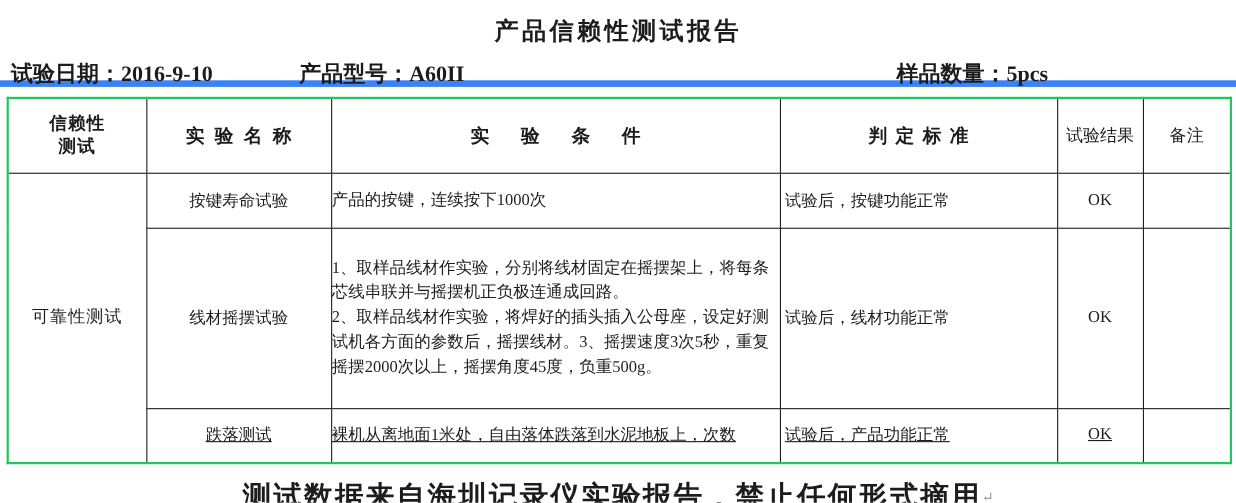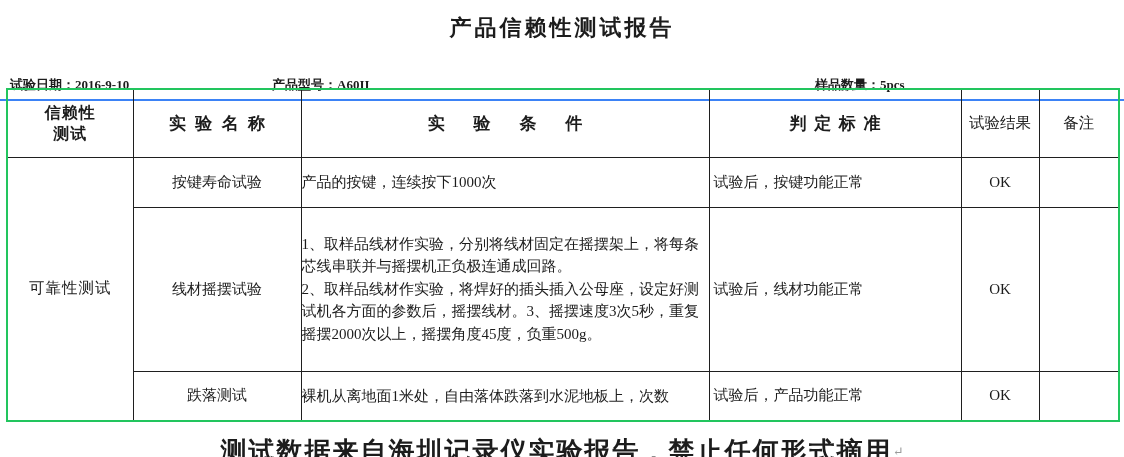--- a/index.html
+++ b/index.html
@@ -15,25 +15,25 @@
     position: absolute;
     top: 13px; left: 0;
     width: 100%;
     text-align: center;
     font-size: 22px;
     font-weight: bold;
     letter-spacing: 3px;
   }
   .info-bar {
     position: absolute;
-    top: 72px; left: 0;
+    top: 50px; left: 0;
     width: 100%;
     height: 29px;
-    border-bottom: 2px solid #3b82f6;
-    font-size: 13px;
+    border-bottom: 6px solid #3b82f6;
+    font-size: 20px;
     font-weight: bold;
   }
   .info-item { position: absolute; top: 4px; white-space: nowrap; }
   .info-item.i0 { left: 10px; }
   .info-item.i1 { left: 272px; }
   .info-item.i2 { left: 455px; }
   .info-item.i3 { left: 815px; }
   table.report {
     position: absolute;
     top: 88px; left: 6px;
@@ -43,21 +43,21 @@
     border: 2px solid #22c55e;
   }
   table.report th, table.report td {
     border: 1.5px solid #1f1f1f;
     vertical-align: middle;
     overflow: visible;
   }
   thead tr { height: 68px; }
   tr.r-key { height: 50px; }
   tr.r-cable { height: 164px; }
-  tr.r-drop { height: 50px; }
+  tr.r-drop { height: 50px; text-decoration: underline; }
   th { font-size: 17px; font-weight: bold; text-align: center; }
   th.h-category { font-size: 16px; white-space: pre-line; line-height: 1.35; letter-spacing: 1px; }
   th.h-name { letter-spacing: 0.55em; text-indent: 0.55em; }
   th.h-condition { letter-spacing: 1.7em; text-indent: 1.7em; }
   th.h-standard { letter-spacing: 0.45em; text-indent: 0.45em; }
   th.h-result, th.h-remark { font-weight: normal; font-size: 15.5px; letter-spacing: 0; }
   td { font-size: 15px; }
   td.c-category { text-align: center; font-size: 15.5px; letter-spacing: 1px; }
   td.c-name { text-align: center; }
   td.c-condition {

